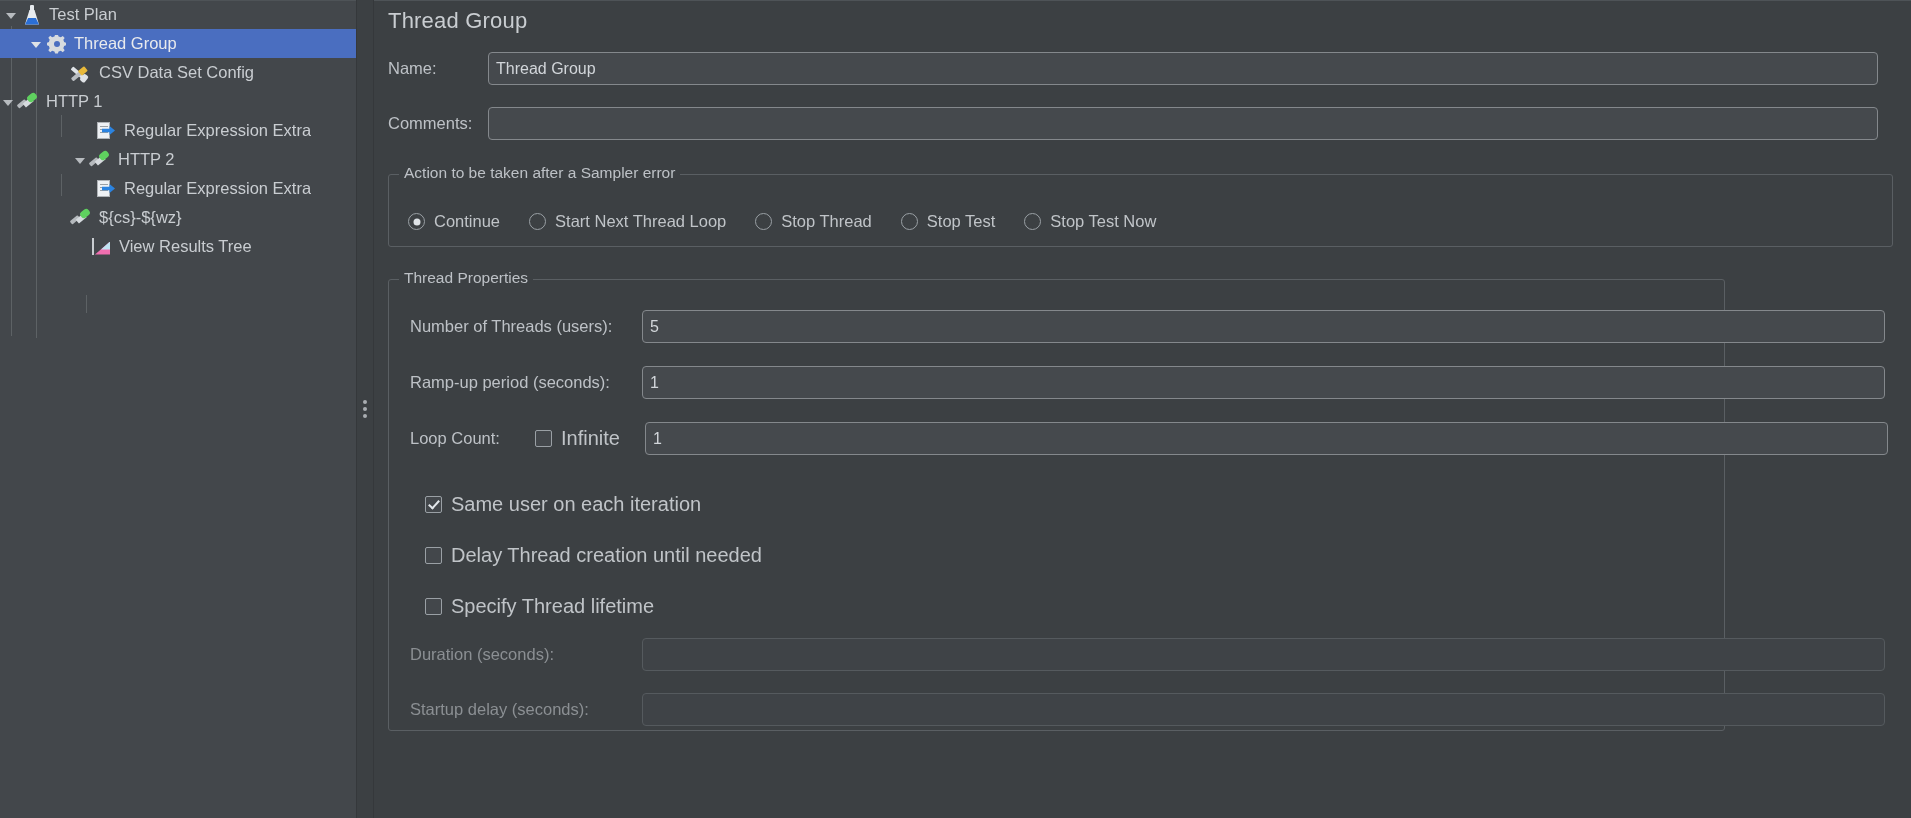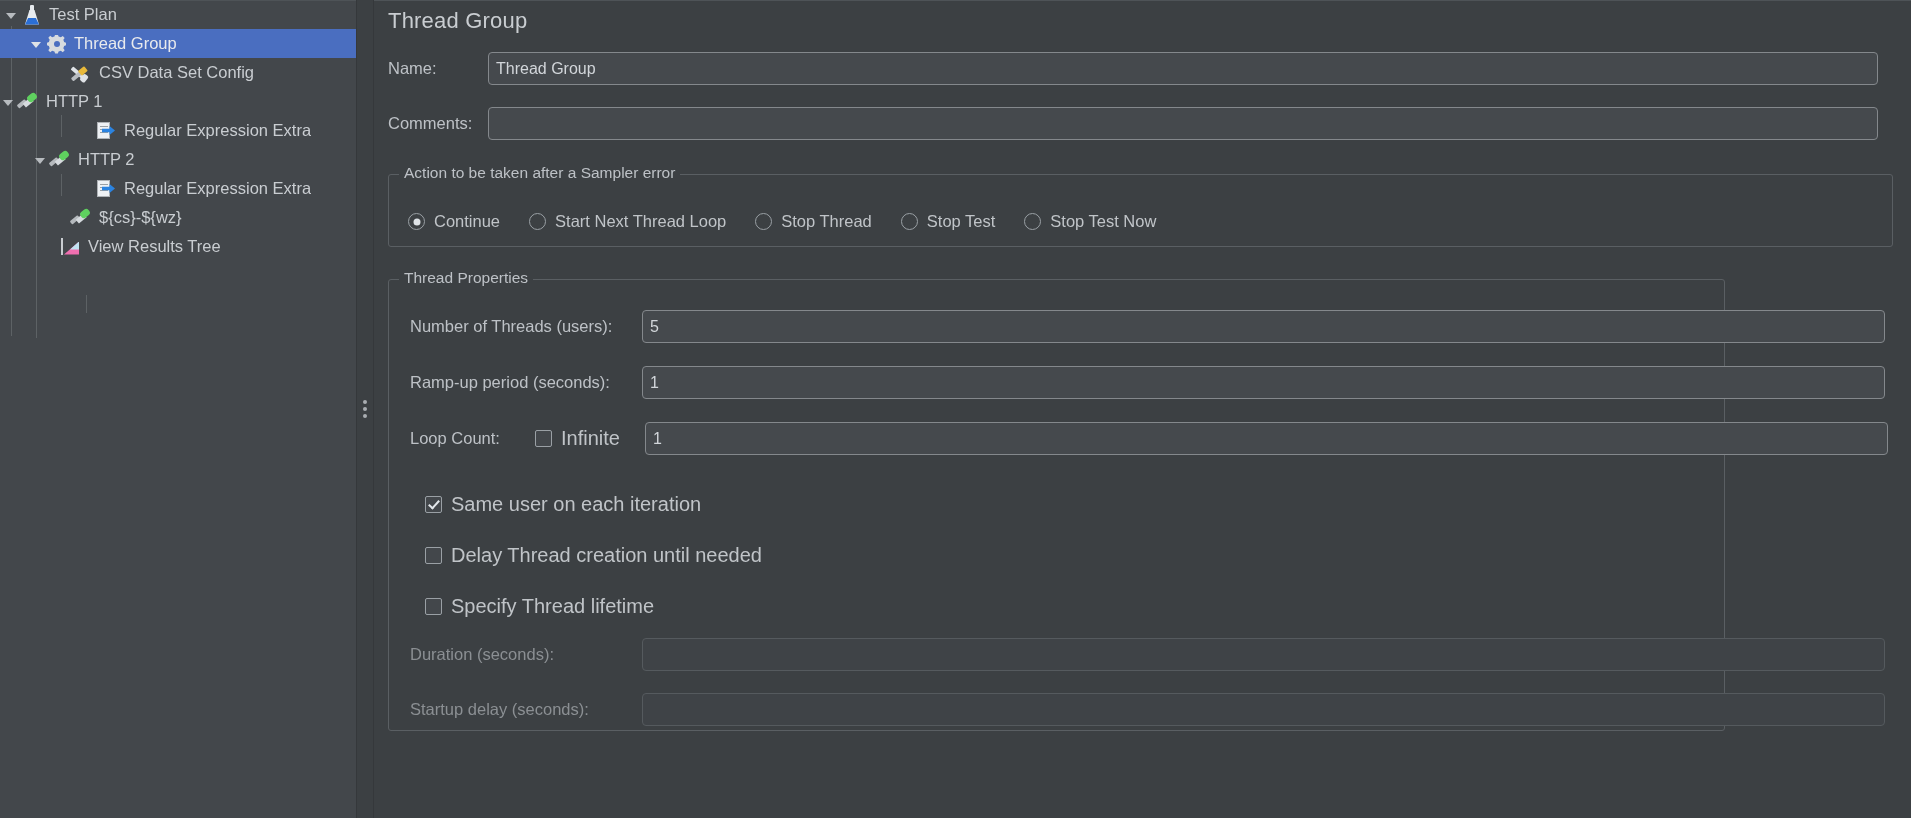--- a/index.html
+++ b/index.html
@@ -408,21 +408,21 @@
               <i style="top:3px"></i>
               <i style="top:6px"></i>
               <i style="top:9px"></i>
             </span>
           <span class="arrow"></span>
         </span>
       </span>
       <span class="tlabel">Regular Expression Extra</span>
     </div>
 
-    <div class="tree-row" style="padding-left:32px;">
+    <div class="tree-row" style="padding-left:72px;">
       <span class="twisty open"></span>
       <span class="ticon">
         <span class="ic-pipette">
             <span class="tip"></span>
             <span class="mid"></span>
             <span class="bulb"></span>
           </span>
       </span>
       <span class="tlabel">HTTP 2</span>
     </div>
@@ -445,21 +445,21 @@
       <span class="ticon">
         <span class="ic-pipette">
             <span class="tip"></span>
             <span class="mid"></span>
             <span class="bulb"></span>
           </span>
       </span>
       <span class="tlabel">${cs}-${wz}</span>
     </div>
 
-    <div class="tree-row" style="padding-left:58px;">
+    <div class="tree-row" style="padding-left:89px;">
       <span class="ticon">
         <span class="ic-results">
             <span class="axis"></span>
             <span class="tri"></span>
             <span class="tri2"></span>
           </span>
       </span>
       <span class="tlabel">View Results Tree</span>
     </div>
   </div>

